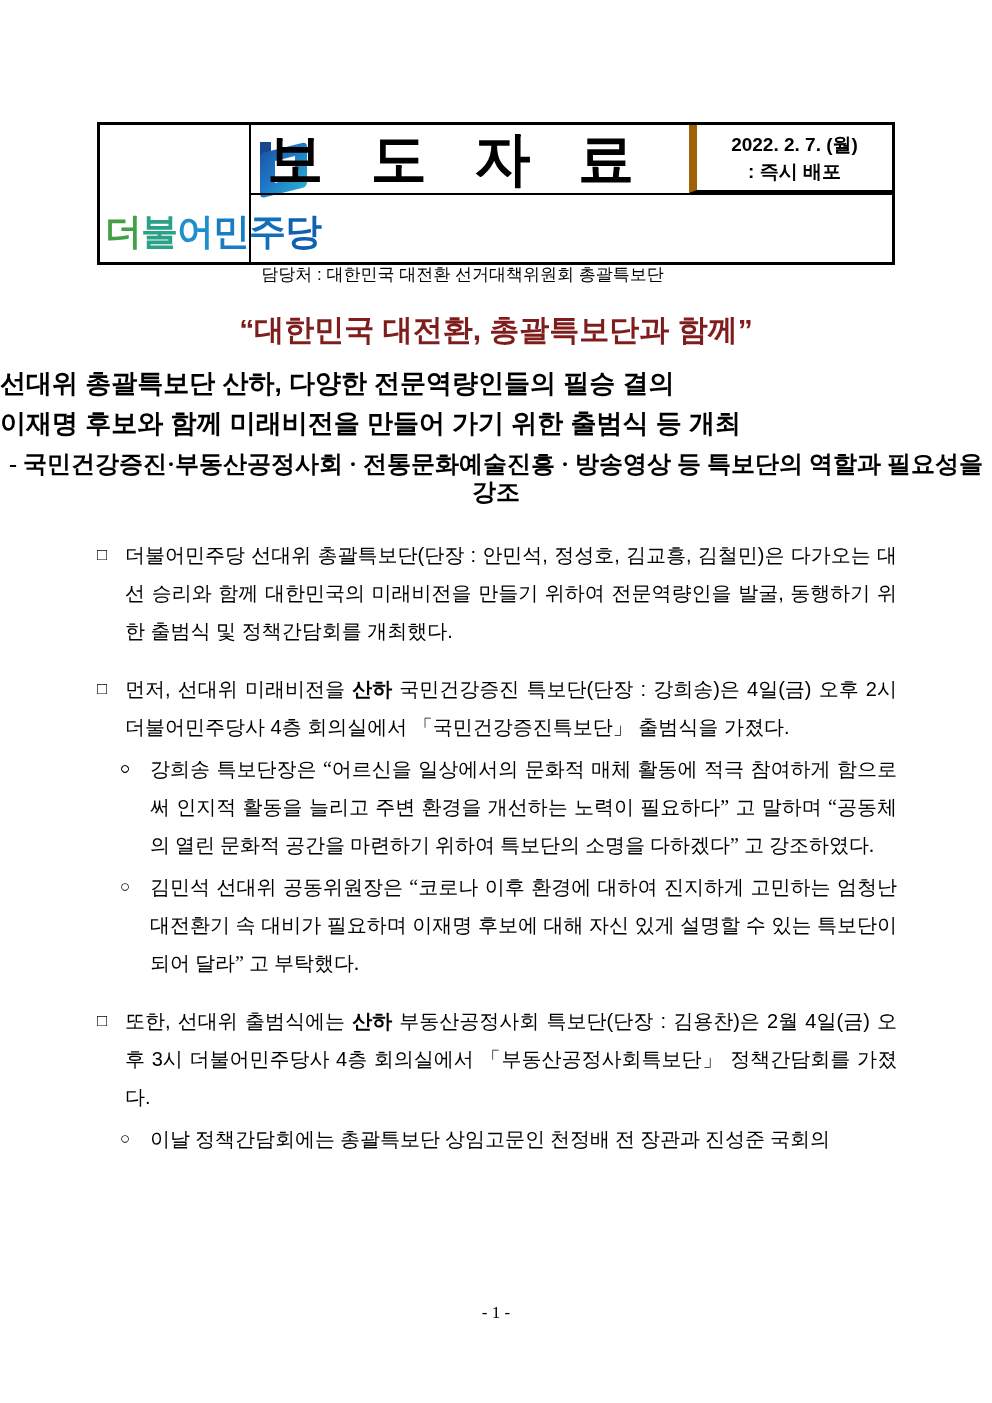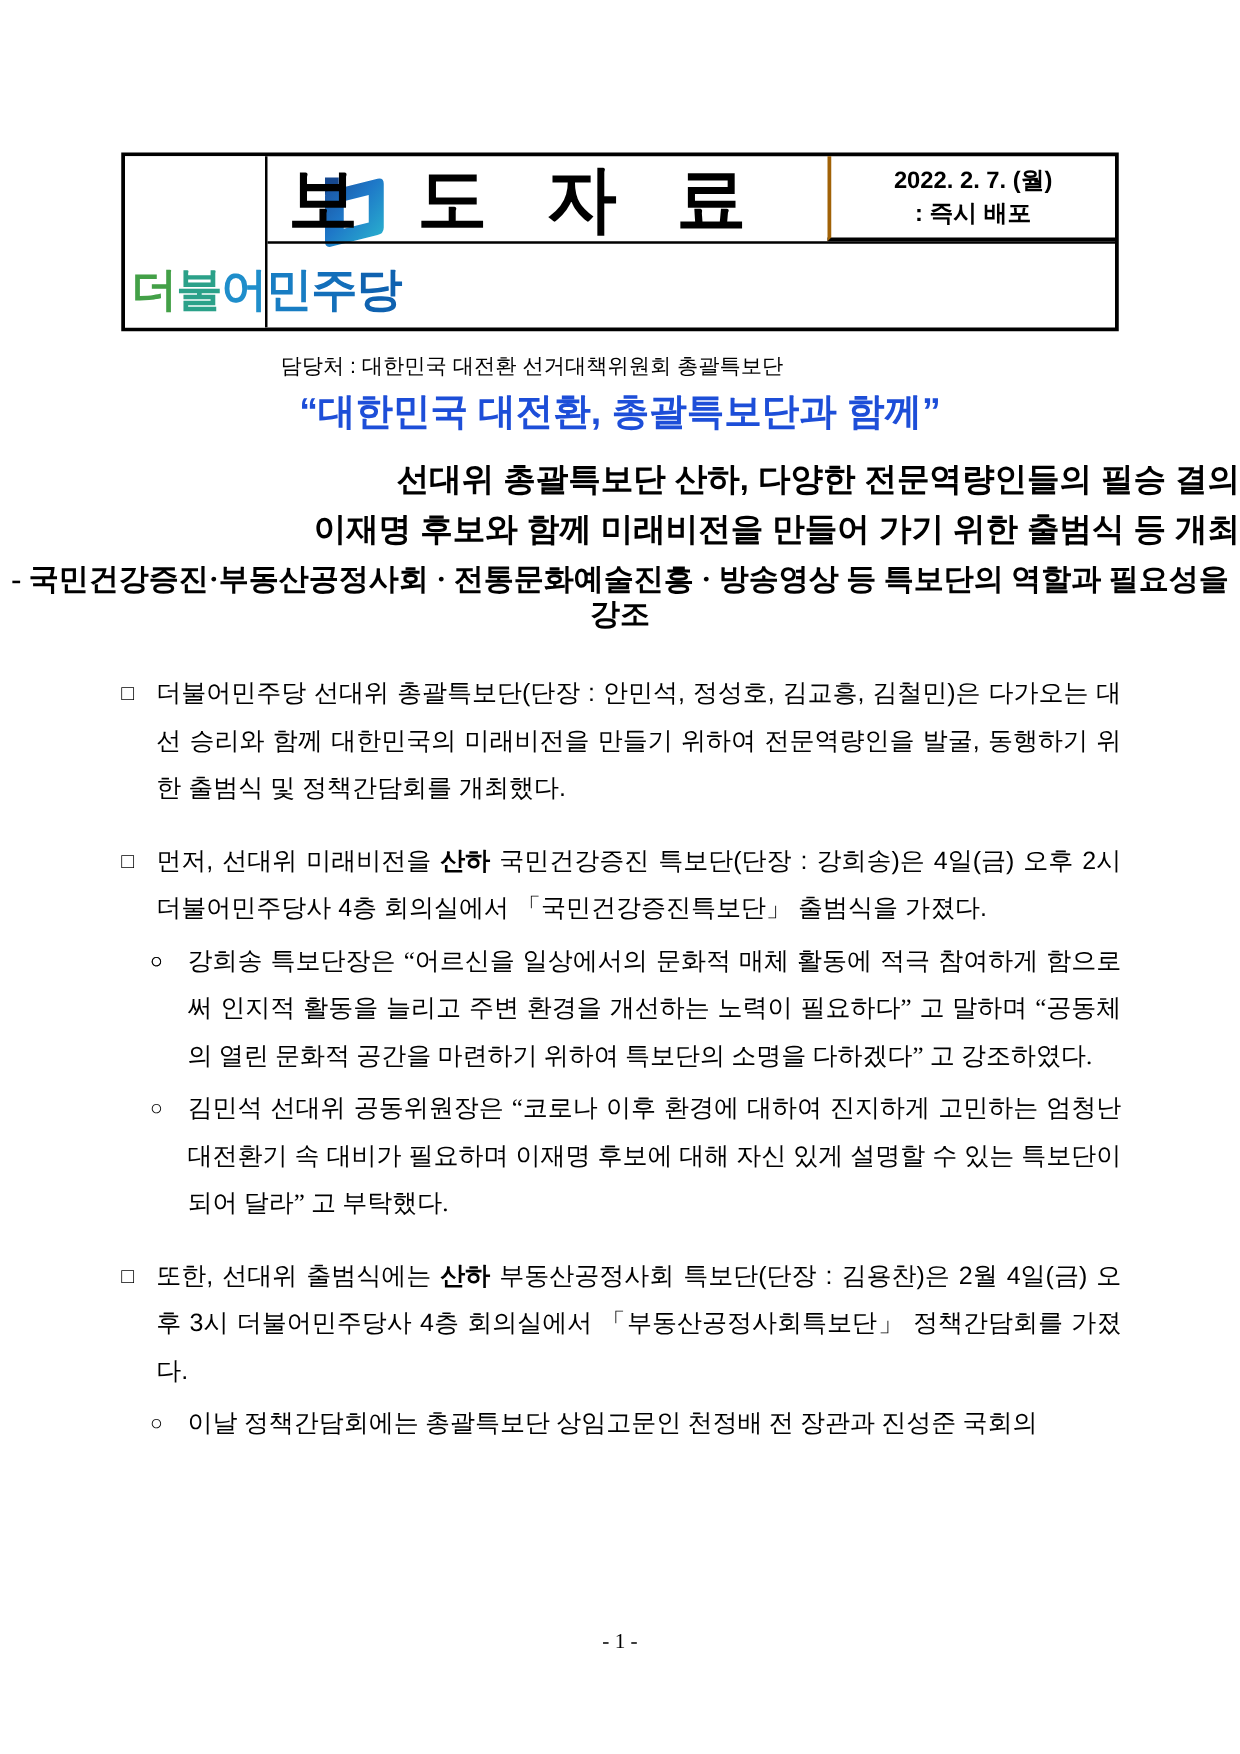--- a/index.html
+++ b/index.html
@@ -59,54 +59,53 @@
   .press-title {
     font-size: 56px;
     font-weight: 900;
     letter-spacing: 16px;
     padding-left: 16px;
     line-height: 1;
     transform: scaleY(1.05);
     white-space: nowrap;
   }
   .date-cell {
-    width: 230px;
+    width: 203px;
     height: 68px;
-    border-left: 3px solid #a16207;
+    border-left: 8px solid #a16207;
     border-bottom: 3px solid #000;
     display: flex;
     flex-direction: column;
     align-items: center;
     justify-content: center;
     font-weight: bold;
     font-size: 19px;
     line-height: 27px;
     text-align: center;
-    margin-left: 10px;
   }
   .contact-cell {
     flex: 1;
-    padding: 23px 10px 0 10px;
+    padding: 5px 10px 0 10px;
     font-size: 17px;
     line-height: 30px;
     white-space: pre-wrap;
     font-weight: 500;
   }
 
   
   .headline-main {
     margin-top: 44px;
     text-align: center;
     font-size: 30px;
     font-weight: bold;
     line-height: 42px;
     letter-spacing: 0px;
   }
   .headline-sub {
-    text-align: right;
+    text-align: left;
     font-size: 26px;
     font-weight: bold;
     line-height: 40px;
   }
   .headline-sub-wrap { margin-top: 12px; }
   .headline-summary {
     margin-top: 7px;
     text-align: center;
     font-size: 24px;
     font-weight: bold;
@@ -184,21 +183,21 @@
         </div>
       </div>
       <div class="contact-cell">
         <div>담당처 : 대한민국 대전환 선거대책위원회 총괄특보단</div>
       </div>
     </div>
   </div>
 
   <div style="height: 265px;"></div>
 
-  <div class="headline-main" style="color: #1d4ed8;">“대한민국 대전환, 총괄특보단과 함께”</div>
+  <div class="headline-main" style="color: #7f1d1d;">“대한민국 대전환, 총괄특보단과 함께”</div>
   <div class="headline-sub-wrap">
     <div class="headline-sub">선대위 총괄특보단 산하, 다양한 전문역량인들의 필승 결의</div>
     <div class="headline-sub">이재명 후보와 함께 미래비전을 만들어 가기 위한 출범식 등 개최</div>
   </div>
   <div class="headline-summary">- 국민건강증진·부동산공정사회 · 전통문화예술진흥 · 방송영상 등 특보단의 역할과 필요성을 강조</div>
 
   <div class="document-body" id="doc-body">
       <div class="para main"><span class="marker">□</span><span class="ptext"><span>더불어민주당 선대위 총괄특보단(단장 : 안민석, 정성호, 김교흥, 김철민)은 다가오는 대선 승리와 함께 대한민국의 미래비전을 만들기 위하여 전문역량인을 발굴, 동행하기 위한 출범식 및 정책간담회를 개최했다.</span></span></div>
       <div class="para main"><span class="marker">□</span><span class="ptext"><span>먼저, 선대위 미래비전을 </span><span class="seg-bold">산하</span><span> 국민건강증진 특보단(단장 : 강희송)은 4일(금) 오후 2시 더불어민주당사 4층 회의실에서 「국민건강증진특보단」 출범식을 가졌다.</span></span></div>
       <div class="para sub"><span class="marker">○</span></div>

